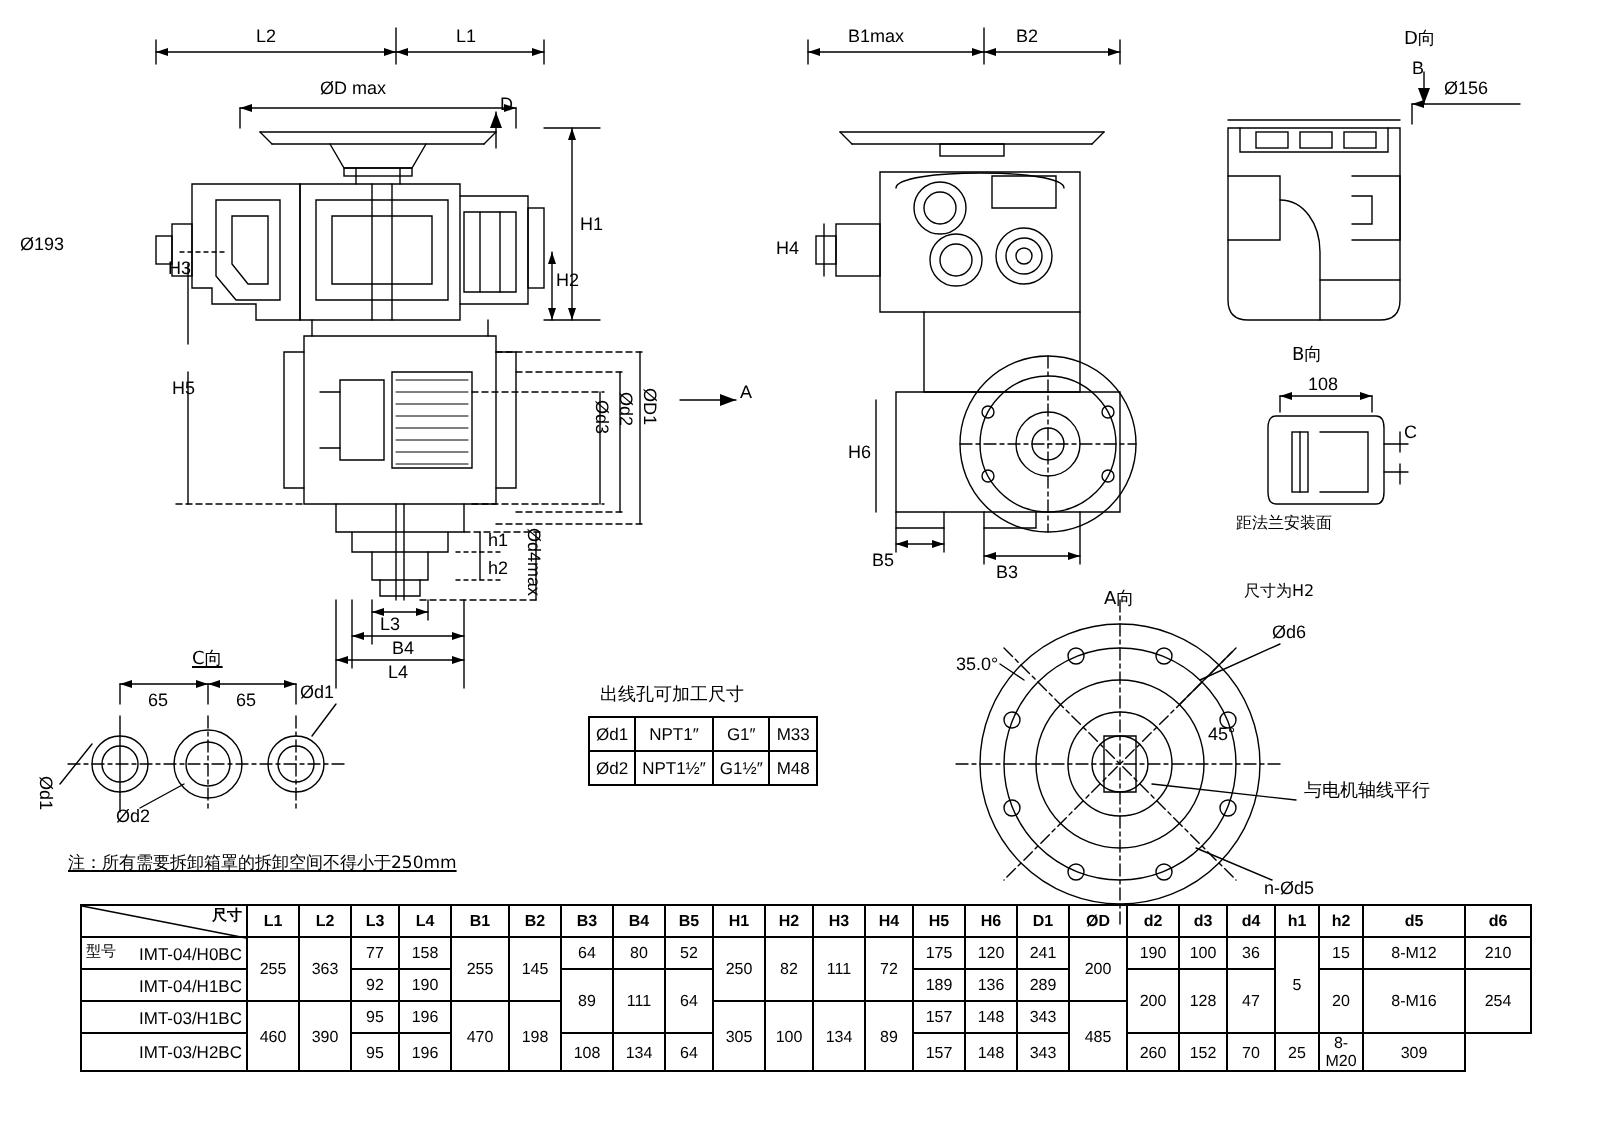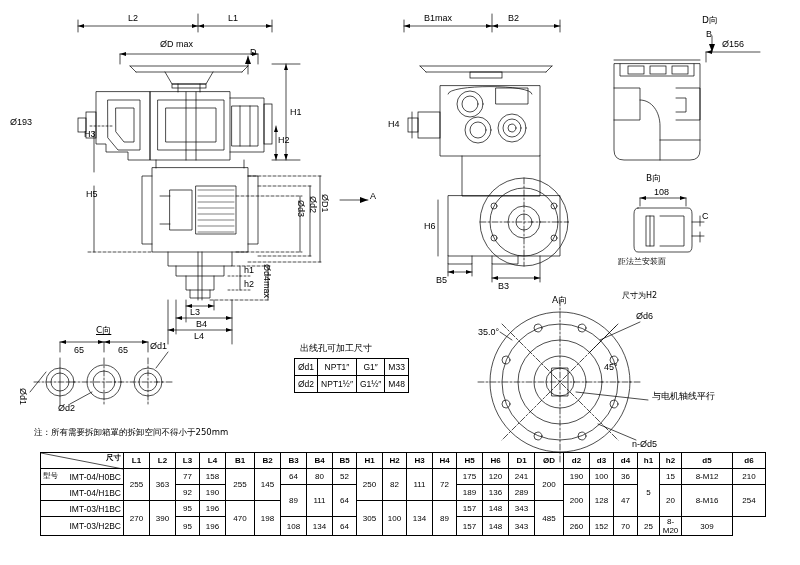--- a/index.html
+++ b/index.html
@@ -360,21 +360,21 @@
   </tr>
   <tr>
     <td>Ød2</td>
     <td>NPT1½″</td>
     <td>G1½″</td>
     <td>M48</td>
   </tr>
 </tbody>
     </table>
 
-<div class="lbl cn" style="left:34px;top:428px;font-size:8.5px;">注：所有需要拆卸箱罩的拆卸空间不得小于250mm</div>
+<div class="lbl cn" style="left:34px;top:428px;font-size:8.5px;text-decoration:underline;">注：所有需要拆卸箱罩的拆卸空间不得小于250mm</div>
 
 <div style="position:absolute;left:40px;top:452px;">
 <table class="spec">
   <tbody>
           <tr>
     <th rowspan="1" style="width:82px;position:relative;padding:0;margin-left:16px;">
       <div style="position:relative;height:15px;">
         <span style="position:absolute;right:2px;top:0px;font-size:7.5px;" class="cn">尺寸</span>
       </div>
     </th>
@@ -445,21 +445,21 @@
     <td rowspan="2">200</td>
     <td rowspan="2">128</td>
     <td rowspan="2">47</td>
     <td rowspan="2">20</td>
     <td rowspan="2">8-M16</td>
     <td rowspan="2">254</td>
   </tr>
 
   <tr>
     <td class="model">IMT-03/H1BC</td>
-    <td rowspan="2">270</td>
+    <td rowspan="2">460</td>
     <td rowspan="2">390</td>
     <td>95</td>
     <td>196</td>
     <td rowspan="2">470</td>
     <td rowspan="2">198</td>
     <td rowspan="2">305</td>
     <td rowspan="2">100</td>
     <td rowspan="2">134</td>
     <td rowspan="2">89</td>
     <td>157</td>

